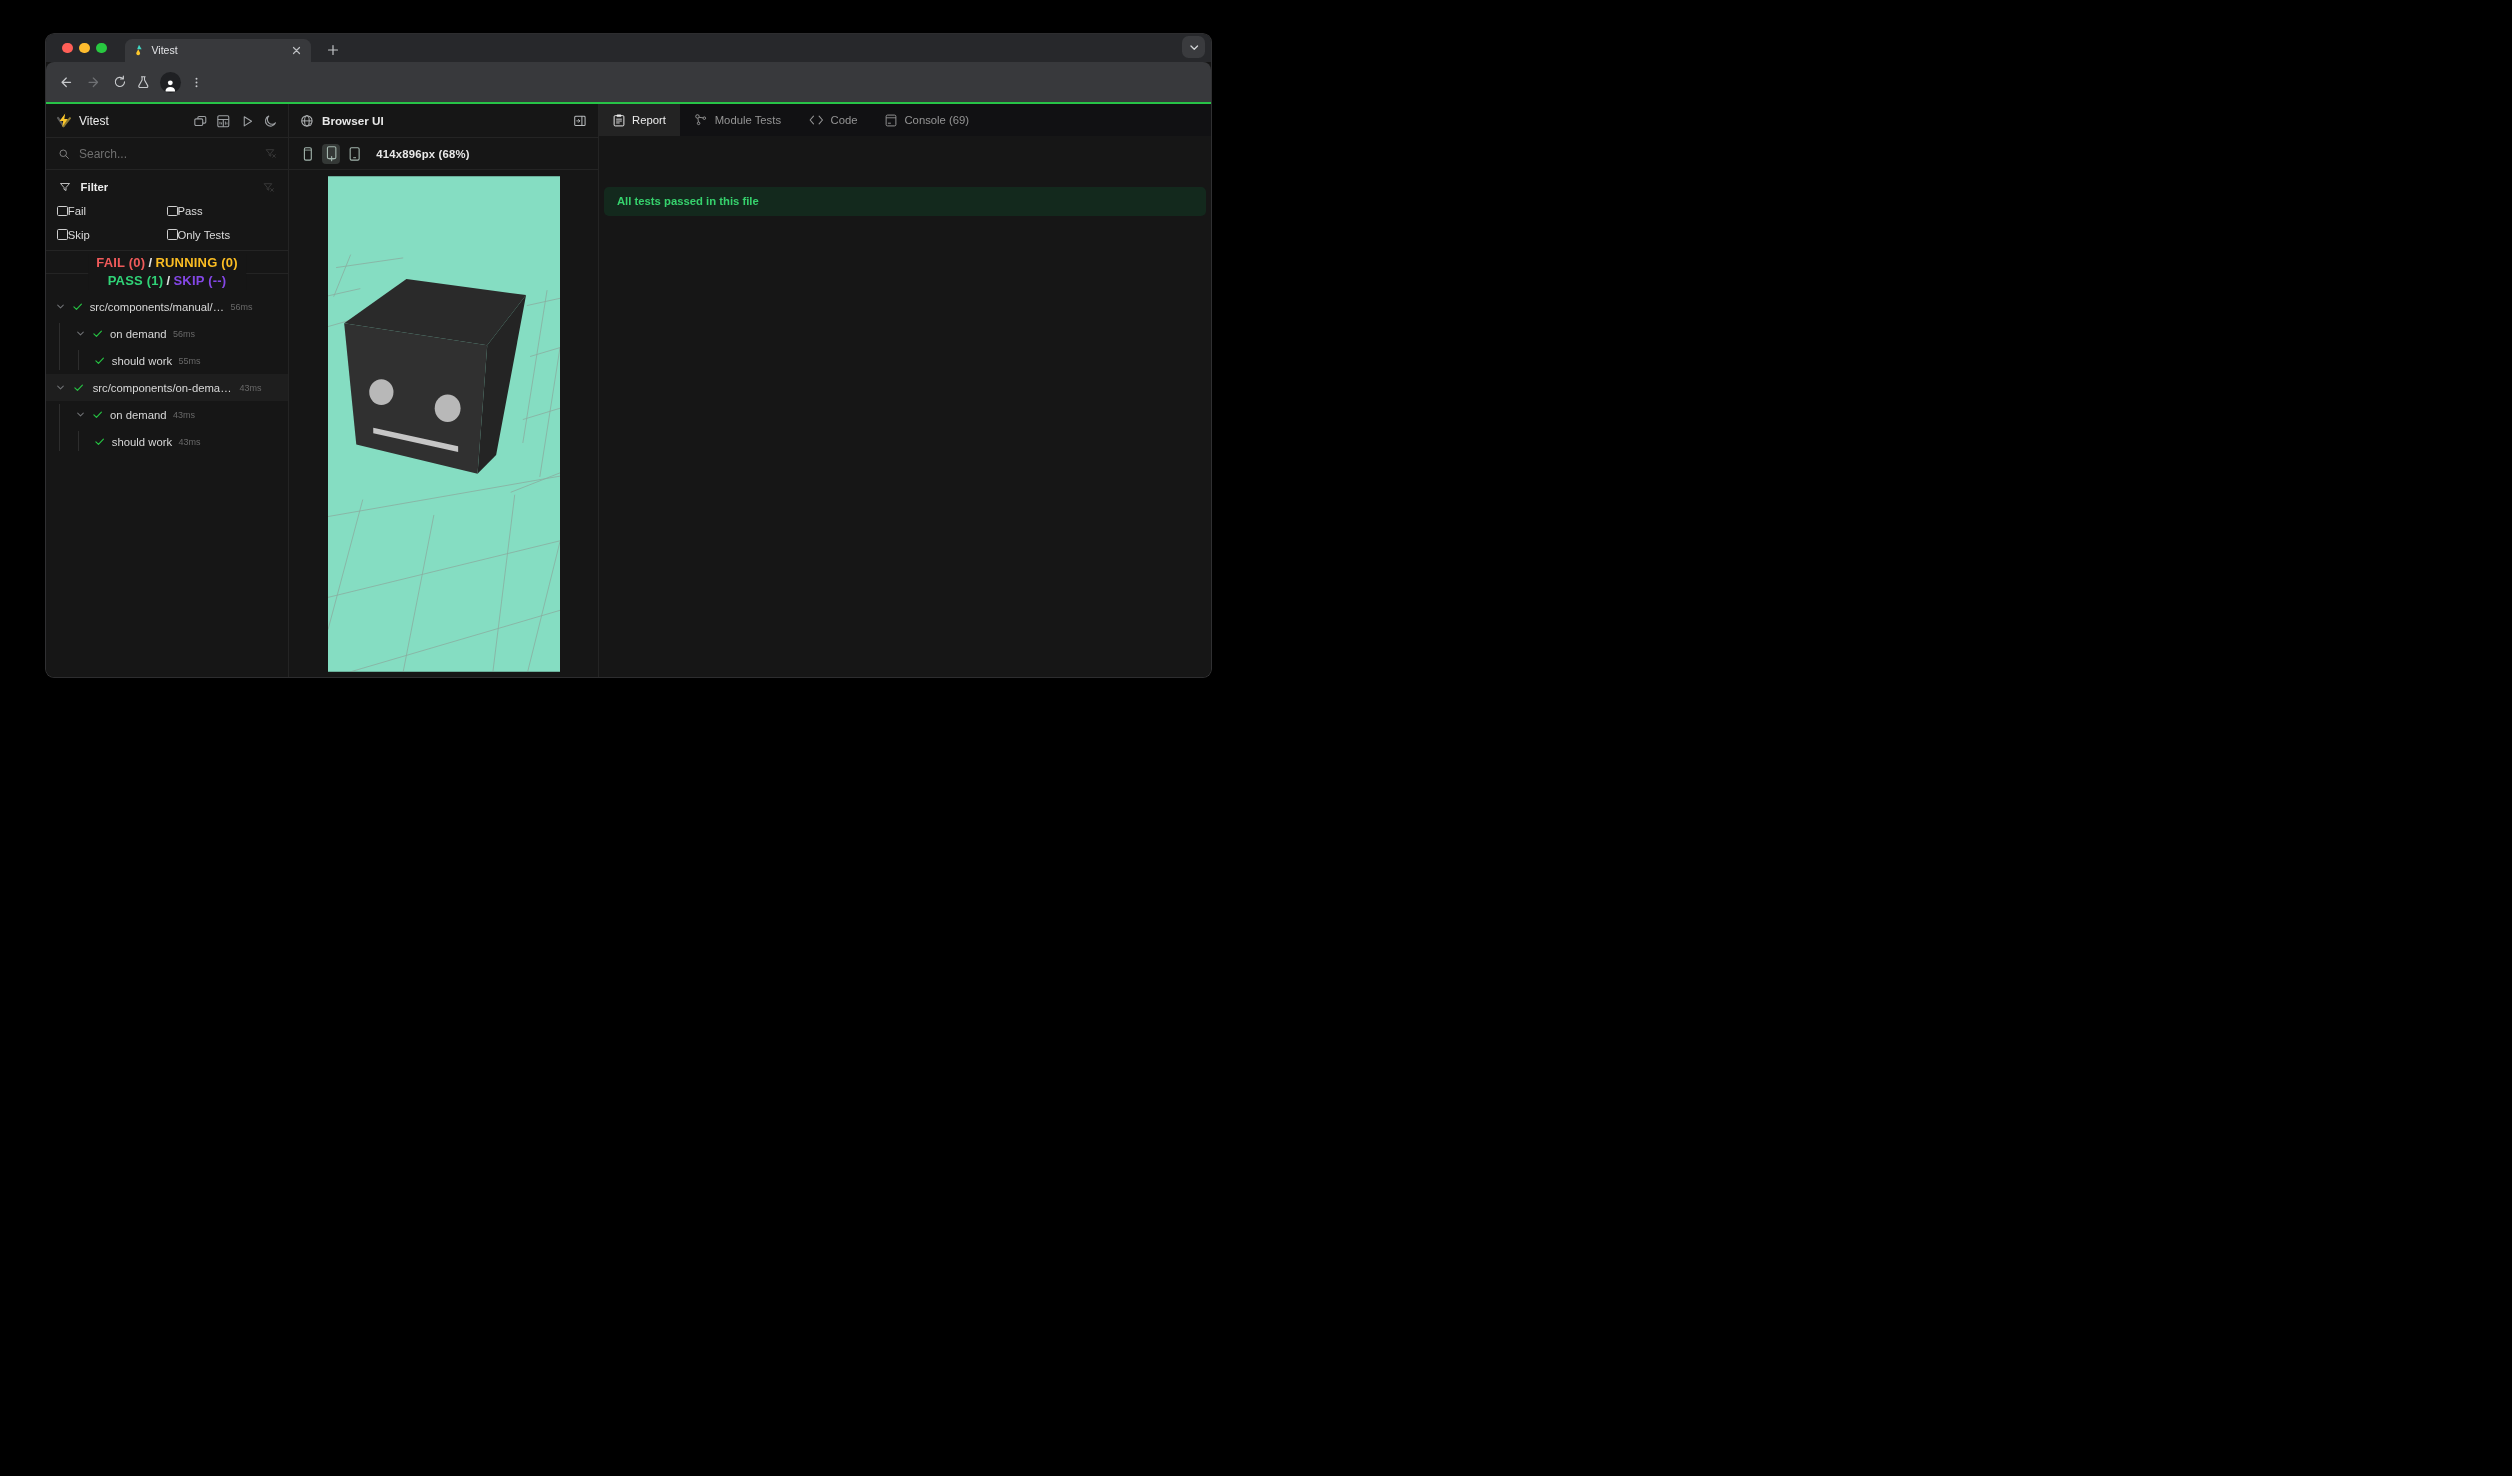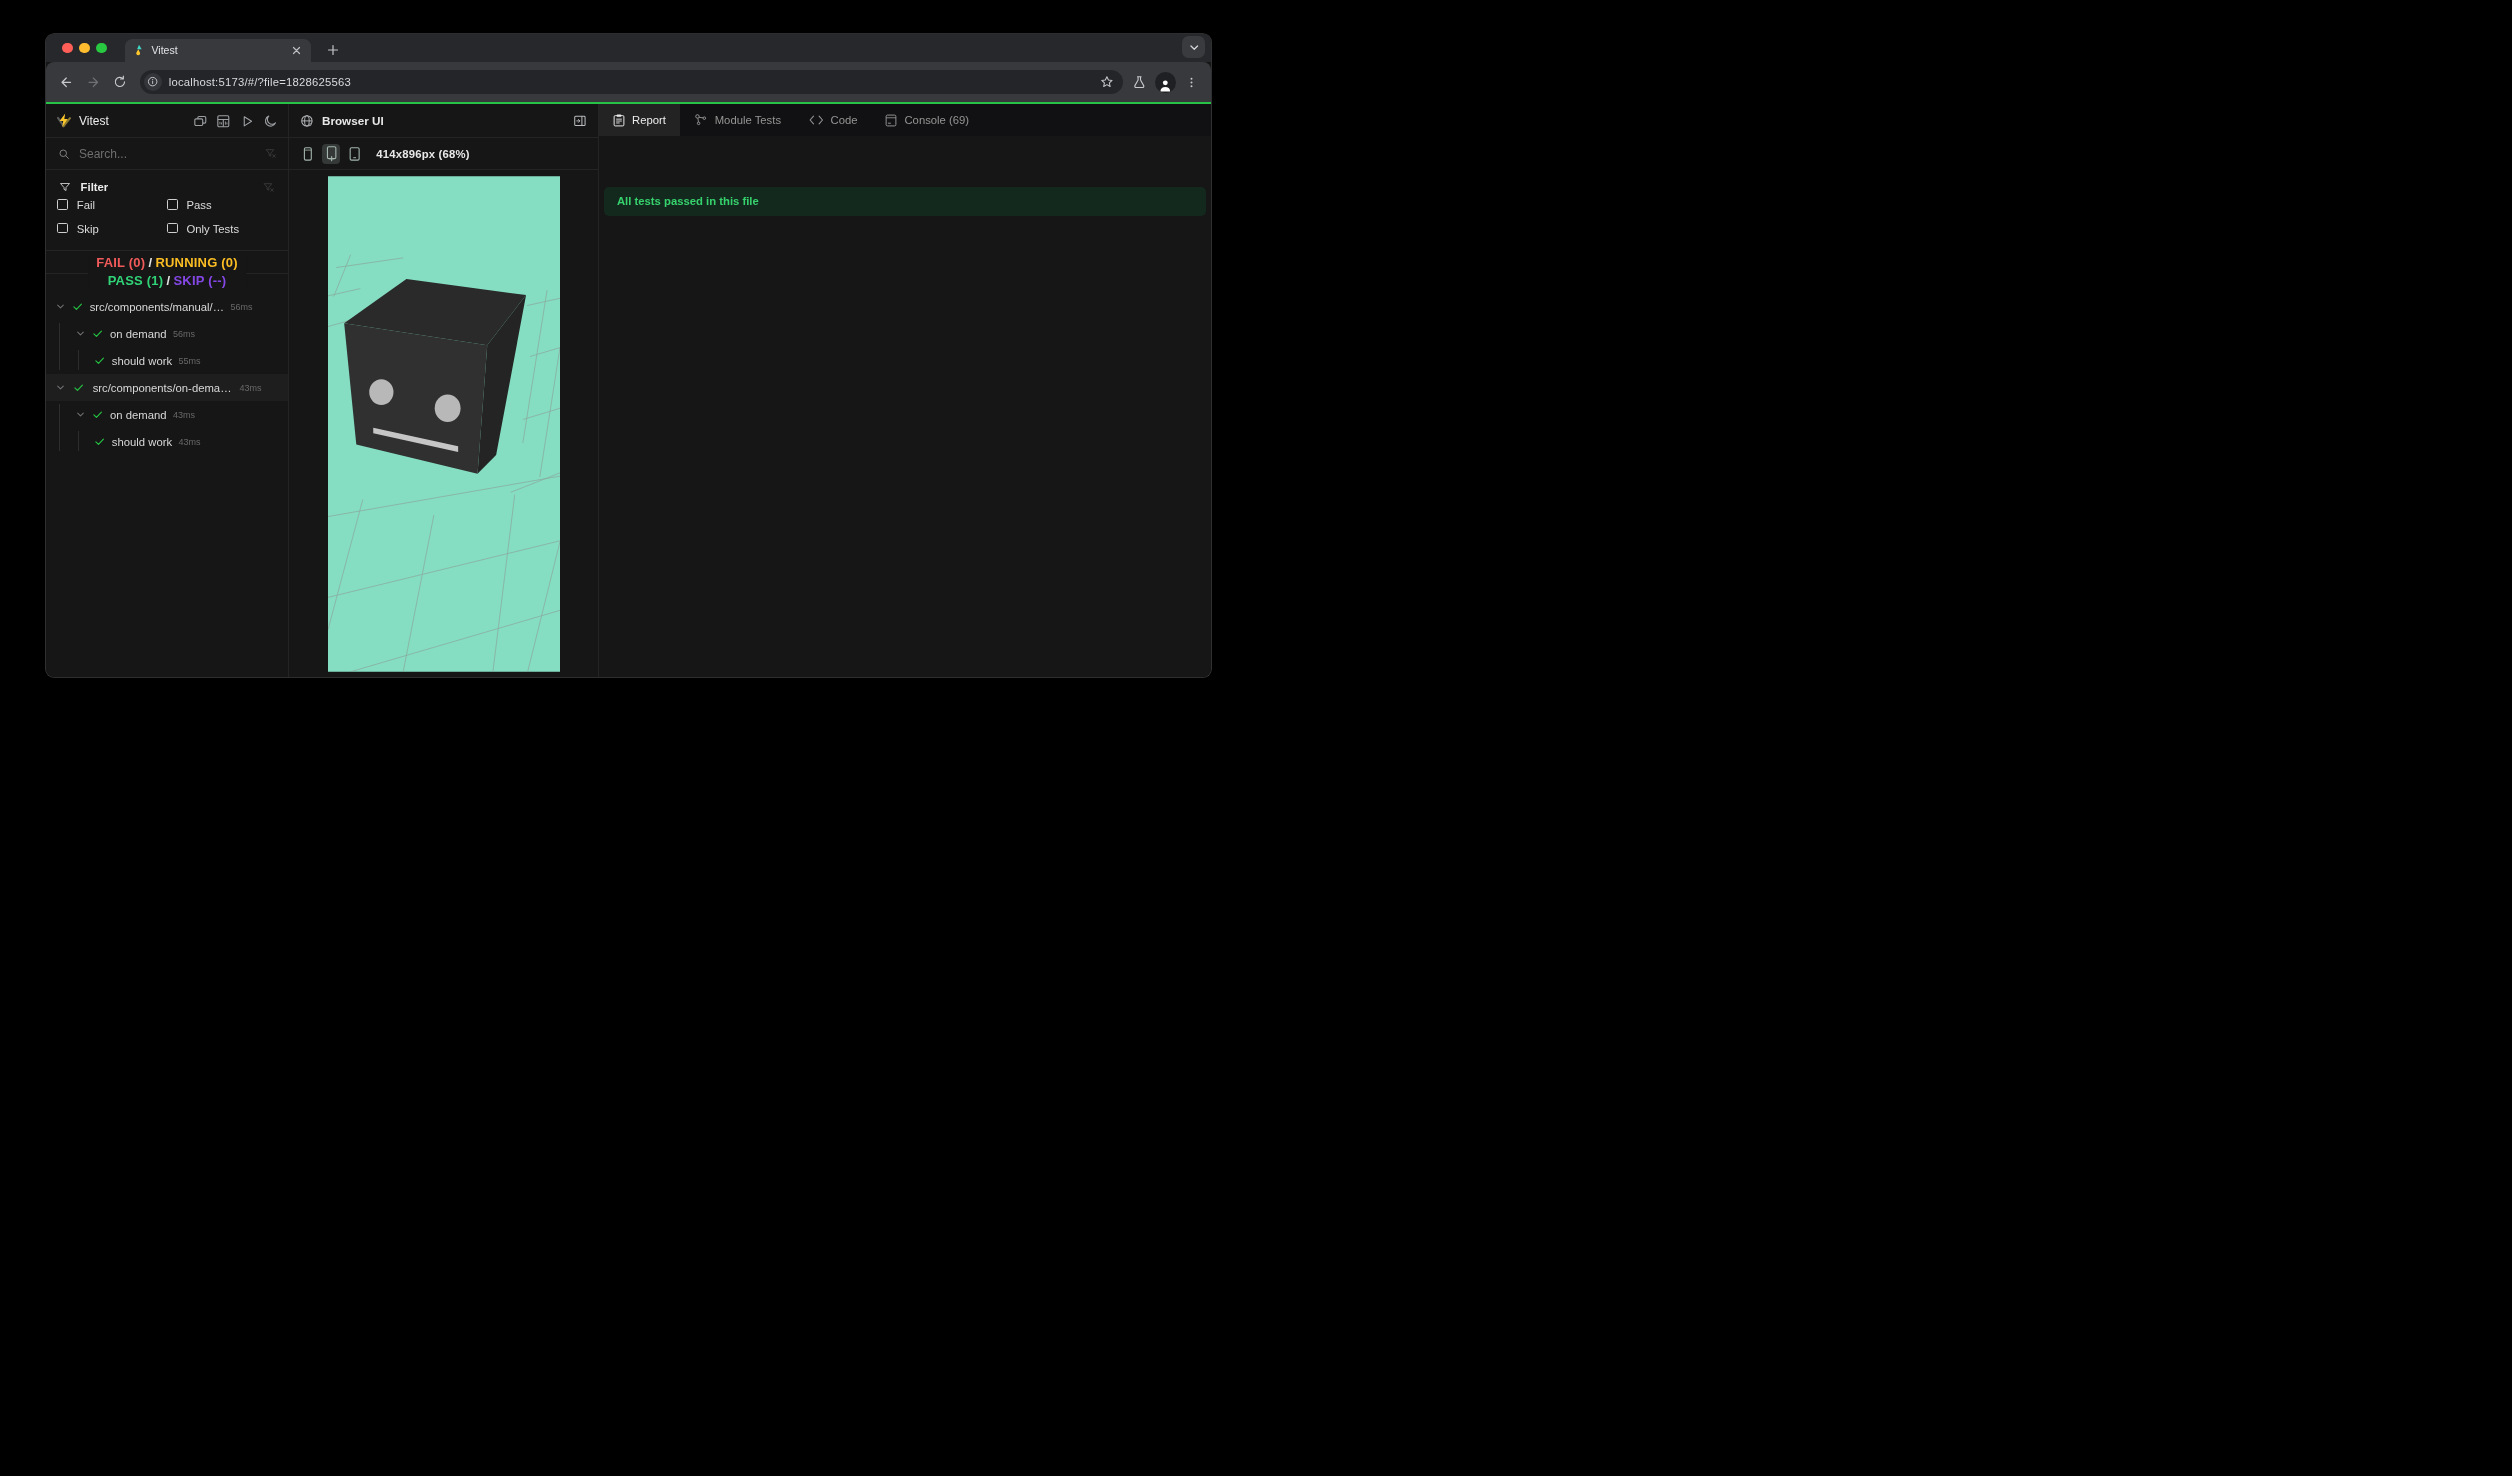--- a/index.html
+++ b/index.html
@@ -49,21 +49,21 @@
   .side-title { font-size:12px; color:#ececec; flex:1; }
   .iconbtn { color:#9da0a3; display:flex; align-items:center; justify-content:center; width:16px; height:16px; }
   .search-row { height:32px; display:flex; align-items:center; padding:0 9.7px; gap:7.3px; }
   .search-input { background:transparent; border:none; outline:none; color:#c9c9c9; font-size:12px; flex:1; font-family:inherit; }
   .search-input::placeholder { color:#6f6f6f; }
   .dim-icon { color:#3d3d3d; }
   .filter-block { height:81px; padding:7.3px 11.3px 0 11.3px; }
   .filter-head { display:flex; align-items:center; gap:7.3px; height:19.4px; }
   .filter-title { font-size:11.3px; font-weight:bold; color:#ececec; flex:1; }
   .filter-grid { display:grid; grid-template-columns:1fr 1fr; margin-top:2.4px; }
-  .chk-row { display:flex; align-items:flex-start; gap:9px; height:23.5px; }
+  .chk-row { display:flex; align-items:center; height:23.5px; }
   .chk-box { width:10.5px; height:10.5px; border:1.2px solid #cfcfcf; border-radius:1.6px; background:transparent; flex:0 0 auto; }
   .chk-label { font-size:11.3px; color:#dcdcdc; }
 
   .summary { position:relative; height:42px; flex:0 0 auto; }
   .summary-hr { position:absolute; left:0; right:0; top:22px; border-top:0.8px solid #242424; }
   .summary-box { position:absolute; left:50%; transform:translateX(-50%); top:2.4px; background:#161616;
     padding:0 8px; z-index:1; text-align:center; white-space:nowrap; }
   .summary-line { font-size:13px; font-weight:bold; height:18px; line-height:18px; letter-spacing:0.2px; }
   .sep { color:#e6e6e6; padding:0 3.2px; }
 
@@ -144,35 +144,20 @@
     </div>
     <div class="navbtn disabled">
       <svg width="14.6" height="14.6" viewBox="0 0 24 24">
           <path d="M5 12h13 M12 5l7 7-7 7" stroke="currentColor" stroke-width="2" fill="none" stroke-linecap="round" stroke-linejoin="round"></path>
         </svg>
     </div>
     <div class="navbtn">
       <svg width="13.8" height="13.8" viewBox="0 0 24 24">
           <path d="M20 12a8 8 0 1 1-2.3-5.6 M18 2v5h-5" stroke="currentColor" stroke-width="2" fill="none" stroke-linecap="round" stroke-linejoin="round"></path>
         </svg>
-    </div>
-    <div class="urlpill">
-      <span class="info-circle">
-        <svg width="11.3" height="11.3" viewBox="0 0 24 24">
-            <circle cx="12" cy="12" r="9" stroke="currentColor" stroke-width="2" fill="none"></circle>
-            <path d="M12 11v5" stroke="currentColor" stroke-width="2" stroke-linecap="round"></path>
-            <circle cx="12" cy="7.5" r="1.3" fill="currentColor"></circle>
-          </svg>
-      </span>
-      <span class="url-text">localhost:5173/#/?file=1828625563</span>
-      <span class="pill-star">
-        <svg width="13.8" height="13.8" viewBox="0 0 24 24">
-            <path d="M12 3l2.7 5.8 6.3.7-4.7 4.3 1.3 6.2-5.6-3.2-5.6 3.2 1.3-6.2L3 9.5l6.3-.7z" stroke="currentColor" stroke-width="1.8" fill="none" stroke-linejoin="round"></path>
-          </svg>
-      </span>
     </div>
     <div class="toolbar-right">
       <div class="iconbtn" style="color:#c7c9cc">
         <svg width="14.6" height="14.6" viewBox="0 0 24 24">
             <path d="M9 3h6 M10 3v5.2L4.8 17.5A2 2 0 0 0 6.6 20.5h10.8a2 2 0 0 0 1.8-3L14 8.2V3" stroke="currentColor" stroke-width="1.8" fill="none" stroke-linecap="round" stroke-linejoin="round"></path>
           </svg>
       </div>
       <div class="avatar">
         <svg width="14.6" height="14.6" viewBox="0 0 24 24">
             <circle cx="12" cy="8" r="4" fill="#fff"></circle>

